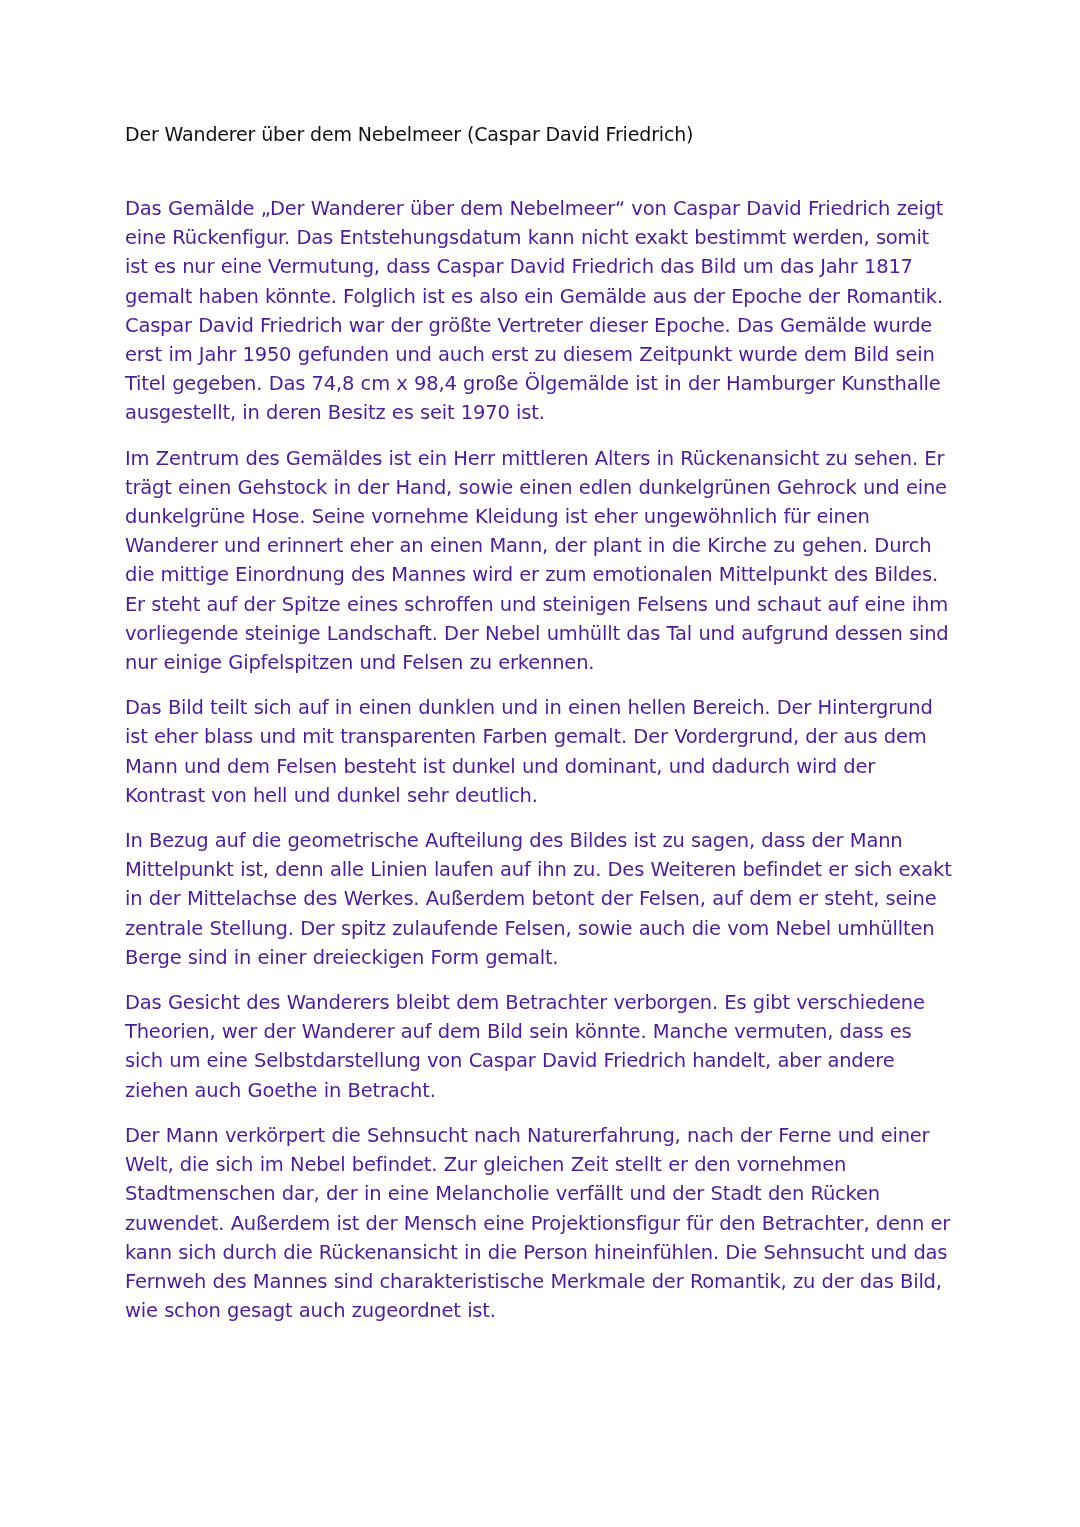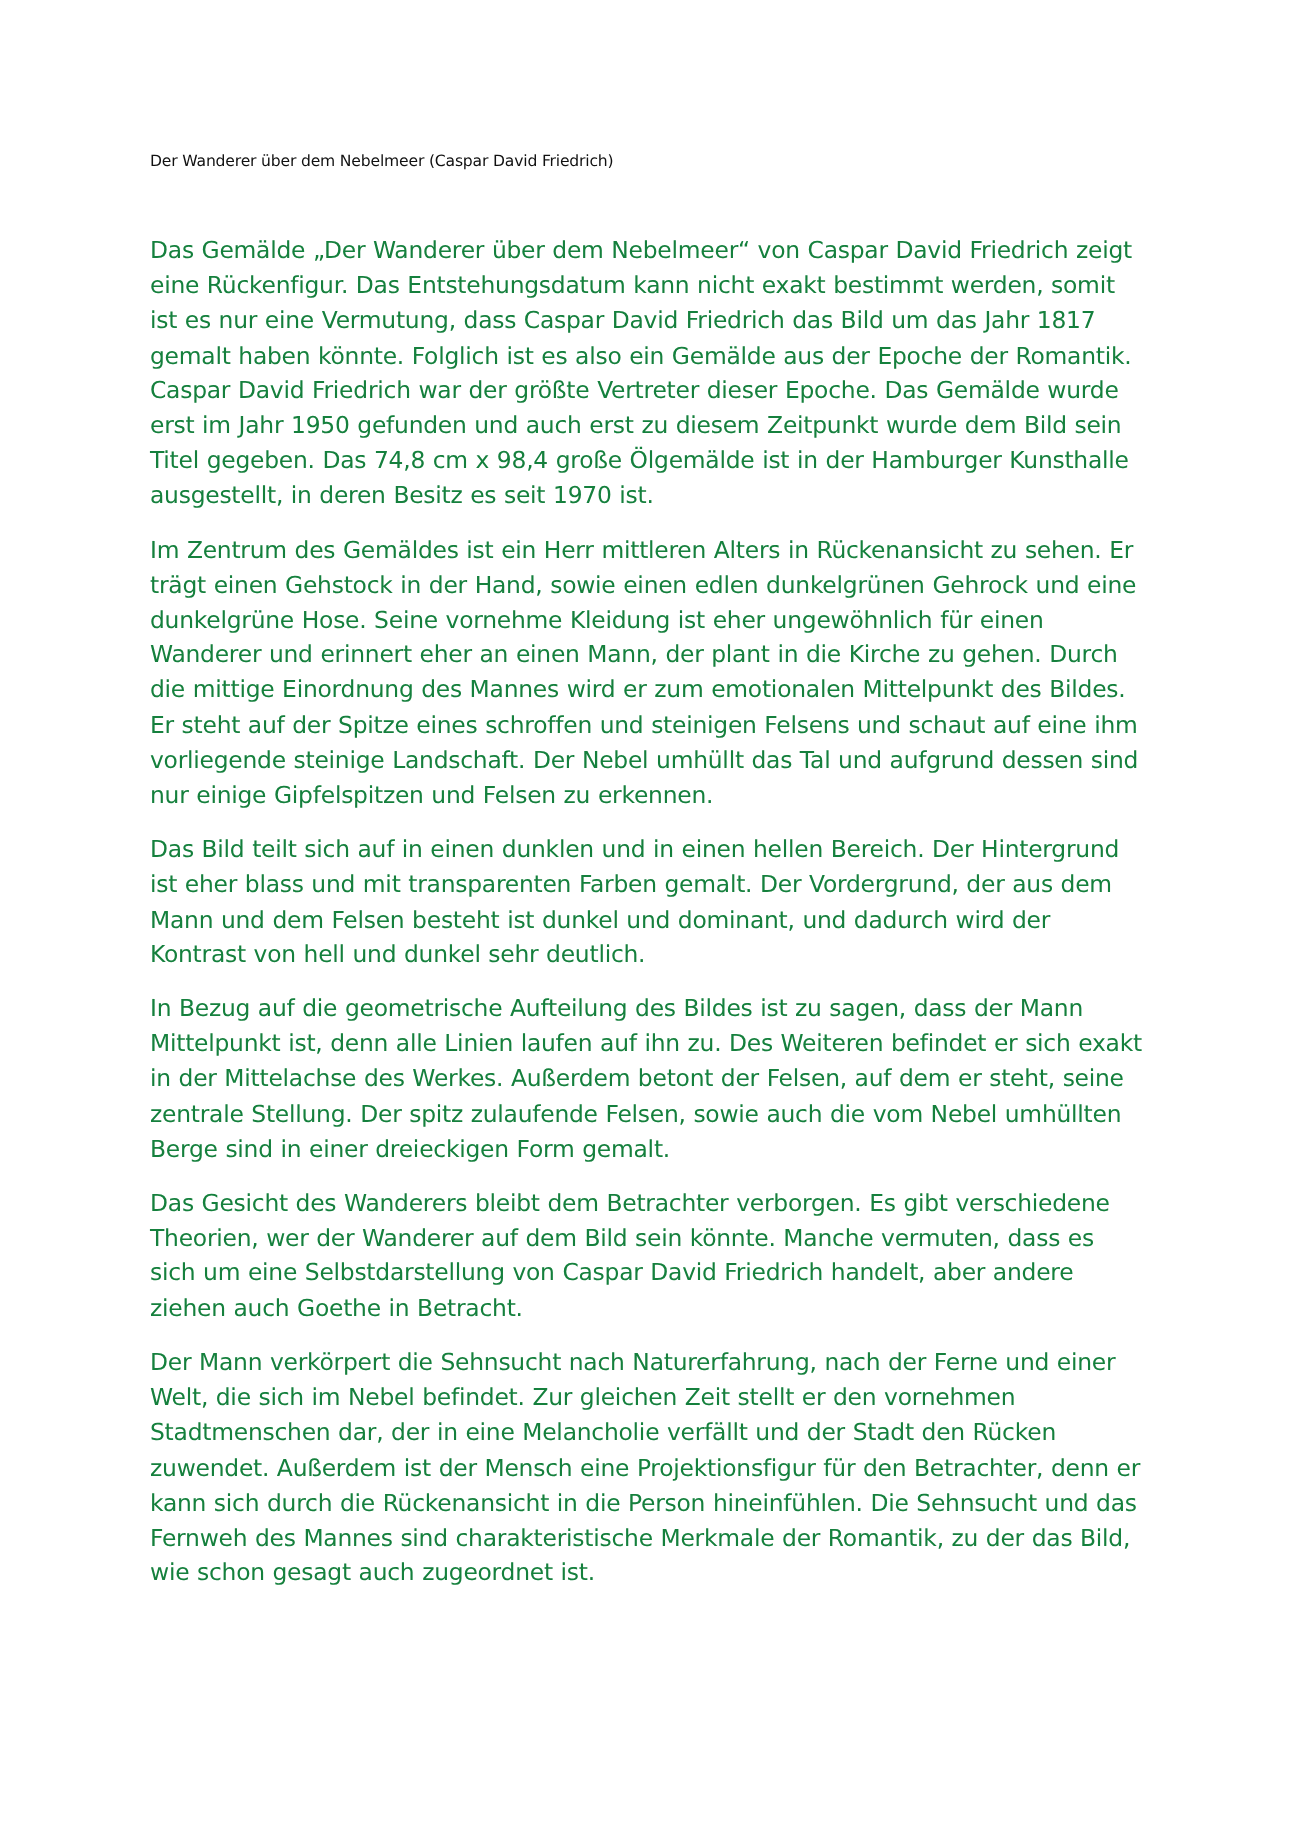--- a/index.html
+++ b/index.html
@@ -25,37 +25,37 @@
 
   #text-column {
     position: absolute;
     left: 125px;
     top: 120px;
     width: 828px;
   }
 
   .doc-title {
     font-family: "DejaVu Sans", sans-serif;
-    font-size: 13px;
+    font-size: 19px;
     line-height: 29px;
     font-weight: 400;
     letter-spacing: -0.15px;
     color: #111111;
     margin: 0 0 45px 0;
     white-space: nowrap;
   }
 
   .paragraph {
     font-family: "DejaVu Sans", sans-serif;
     font-size: 19.5px;
     line-height: 29.2px;
     font-weight: 400;
     letter-spacing: -0.2px;
     word-spacing: 0.4px;
-    color: #15803d;
+    color: #4c1d95;
     margin: 0 0 16px 0;
     text-align: left;
     hyphens: none;
   }
 
   .paragraph:last-child {
     margin-bottom: 0;
   }
 </style>
 </head>

